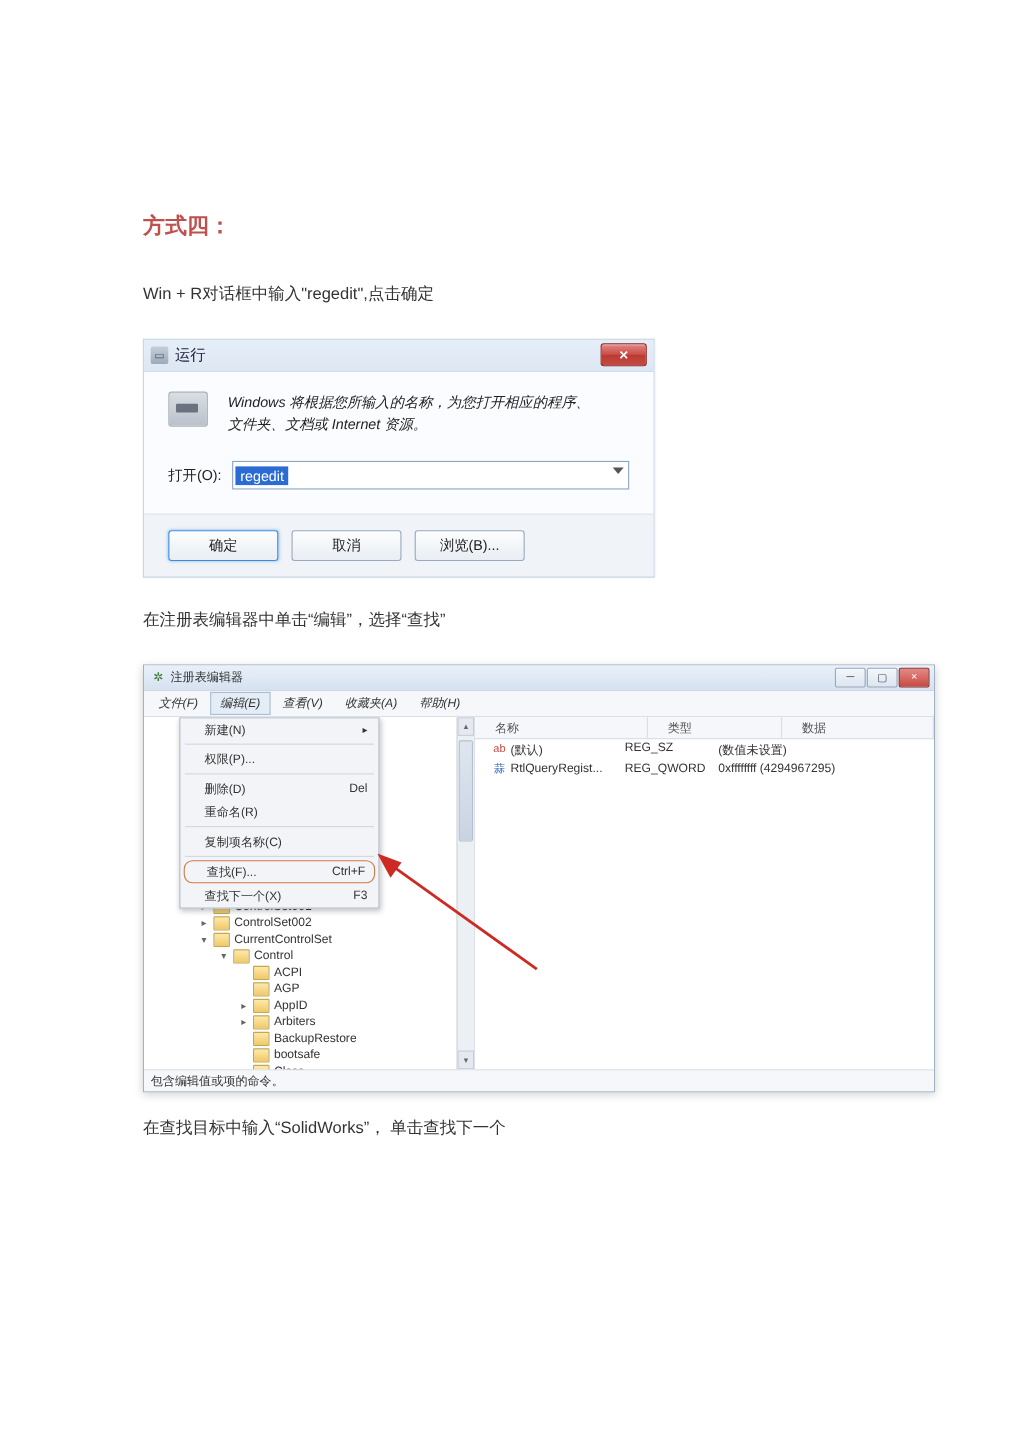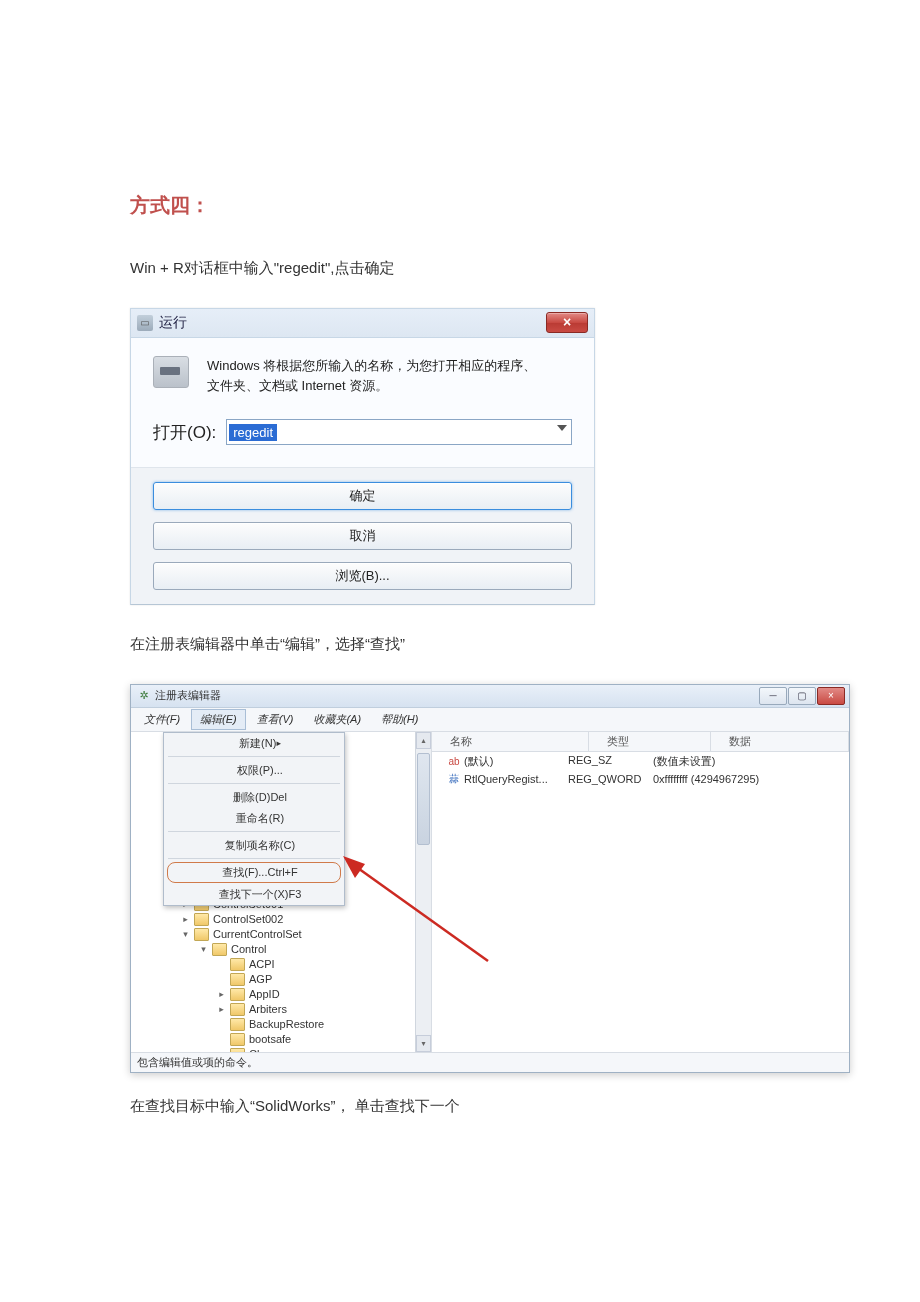--- a/index.html
+++ b/index.html
@@ -70,20 +70,21 @@
     box-shadow: inset 0 1px 0 rgba(255,255,255,0.3);
   }
   .run-body {
     padding: 18px 22px 16px 22px;
     background: #fafcff;
   }
   .run-row1 {
     display: flex;
     gap: 18px;
     margin-bottom: 22px;
+    font-style: italic;
   }
   .run-icon-big {
     width: 34px; height: 30px;
     background: linear-gradient(#d9dee4, #bac1ca);
     border: 1px solid #aab0b8;
     border-radius: 3px;
     flex: 0 0 auto;
     position: relative;
   }
   .run-icon-big::after {
@@ -98,21 +99,21 @@
     color: #222;
     line-height: 1.6;
   }
   .run-row2 {
     display: flex;
     align-items: center;
     gap: 10px;
     margin-bottom: 6px;
   }
   .run-label {
-    font-size: 17px;
+    font-size: 13px;
     color: #222;
   }
   .run-combo {
     flex: 1;
     height: 24px;
     border: 1px solid #8aa6c5;
     background: #fff;
     display: flex;
     align-items: center;
     position: relative;
@@ -132,21 +133,20 @@
     border-right: 5px solid transparent;
     border-top: 6px solid #555;
   }
   .run-footer {
     background: #f0f3f7;
     border-top: 1px solid #dfe5ec;
     padding: 14px 22px;
     display: flex;
     justify-content: flex-start;
     gap: 12px;
-    flex-direction: column;
   }
   .win-btn {
     min-width: 78px;
     height: 26px;
     border: 1px solid #9aa9bb;
     background: linear-gradient(#fdfdfd, #e8eef4);
     border-radius: 3px;
     font-size: 13px;
     color: #222;
     display: flex; align-items: center; justify-content: center;
@@ -237,21 +237,21 @@
     width: 180px;
     background: #f2f4f7;
     border: 1px solid #b0bccb;
     box-shadow: 1px 2px 5px rgba(0,0,0,0.25);
     z-index: 5;
     font-size: 11px;
   }
   .reg-submenu-row {
     display: flex;
     align-items: center;
-    justify-content: center;
+    justify-content: space-between;
     padding: 3px 10px 3px 22px;
     position: relative;
   }
   .reg-submenu-row.sep {
     padding: 0;
     height: 1px;
     border-top: 1px solid #d0d6de;
     margin: 2px 4px;
   }
   .reg-submenu-row.highlight {

